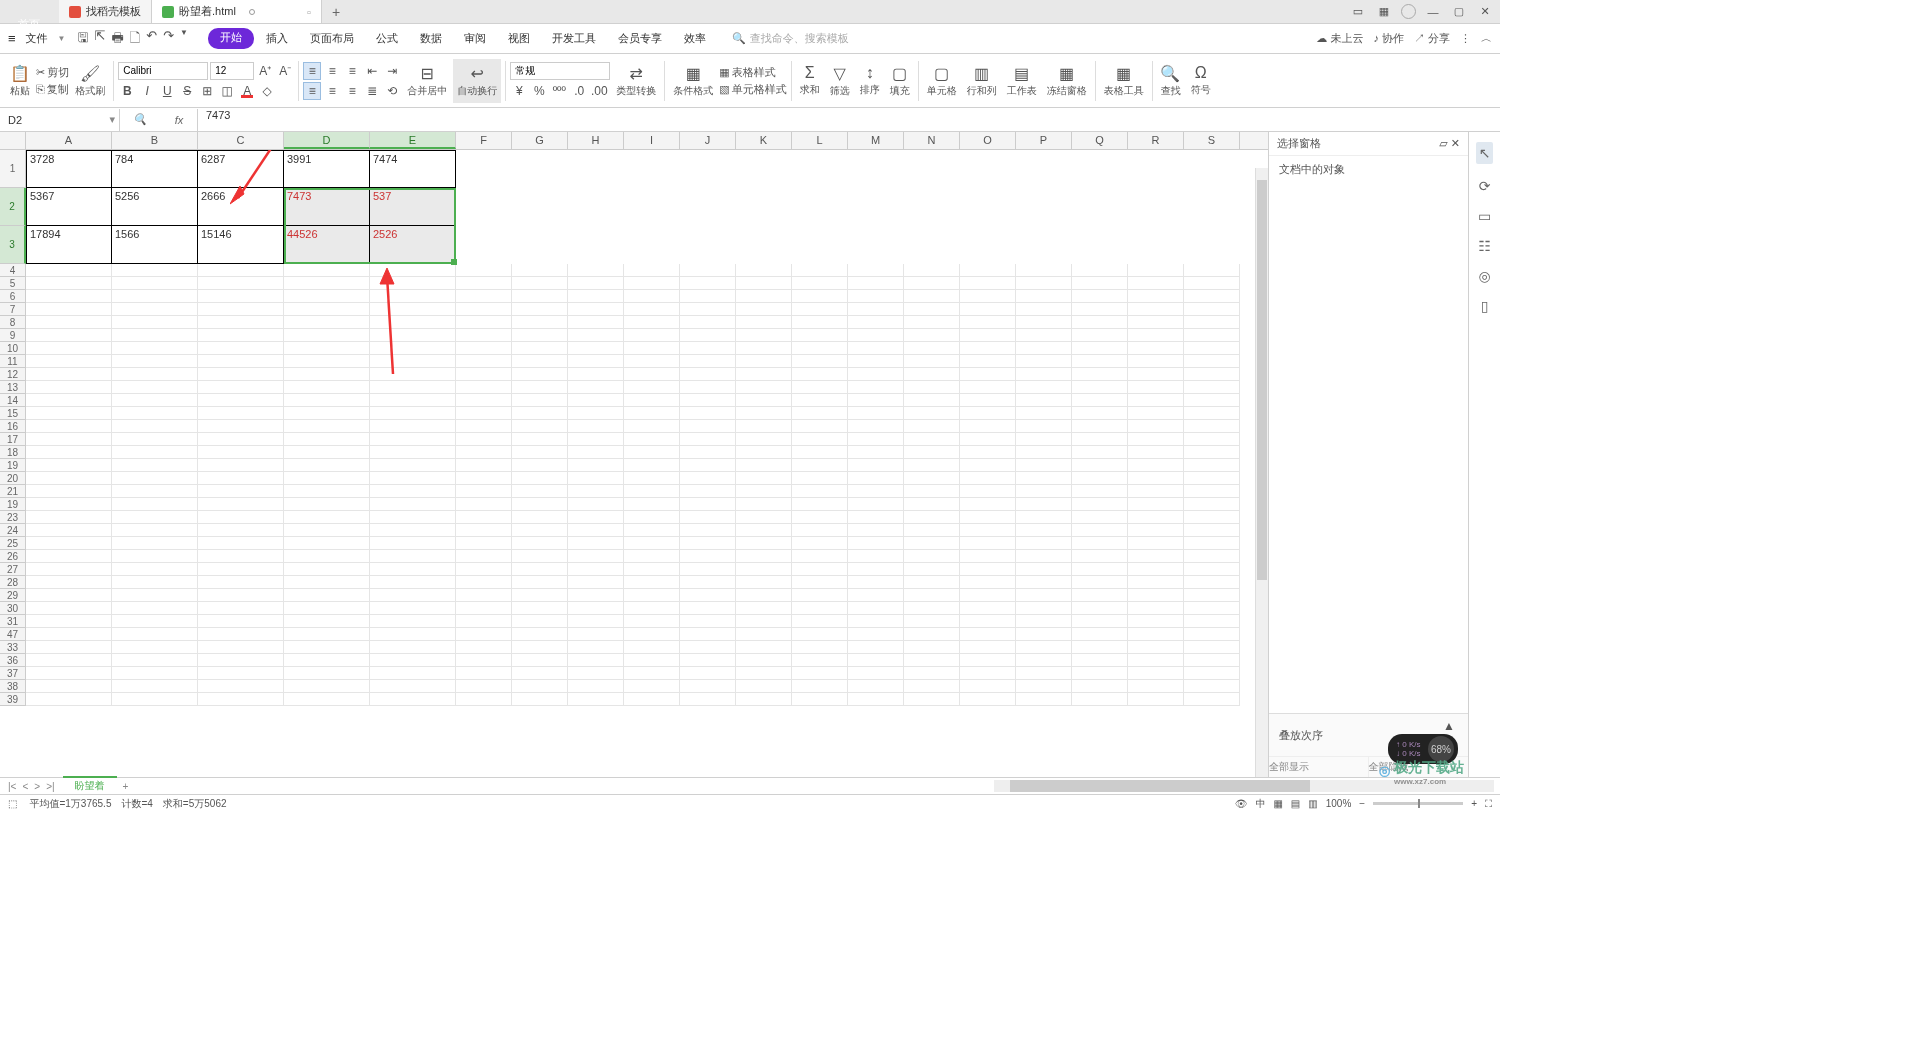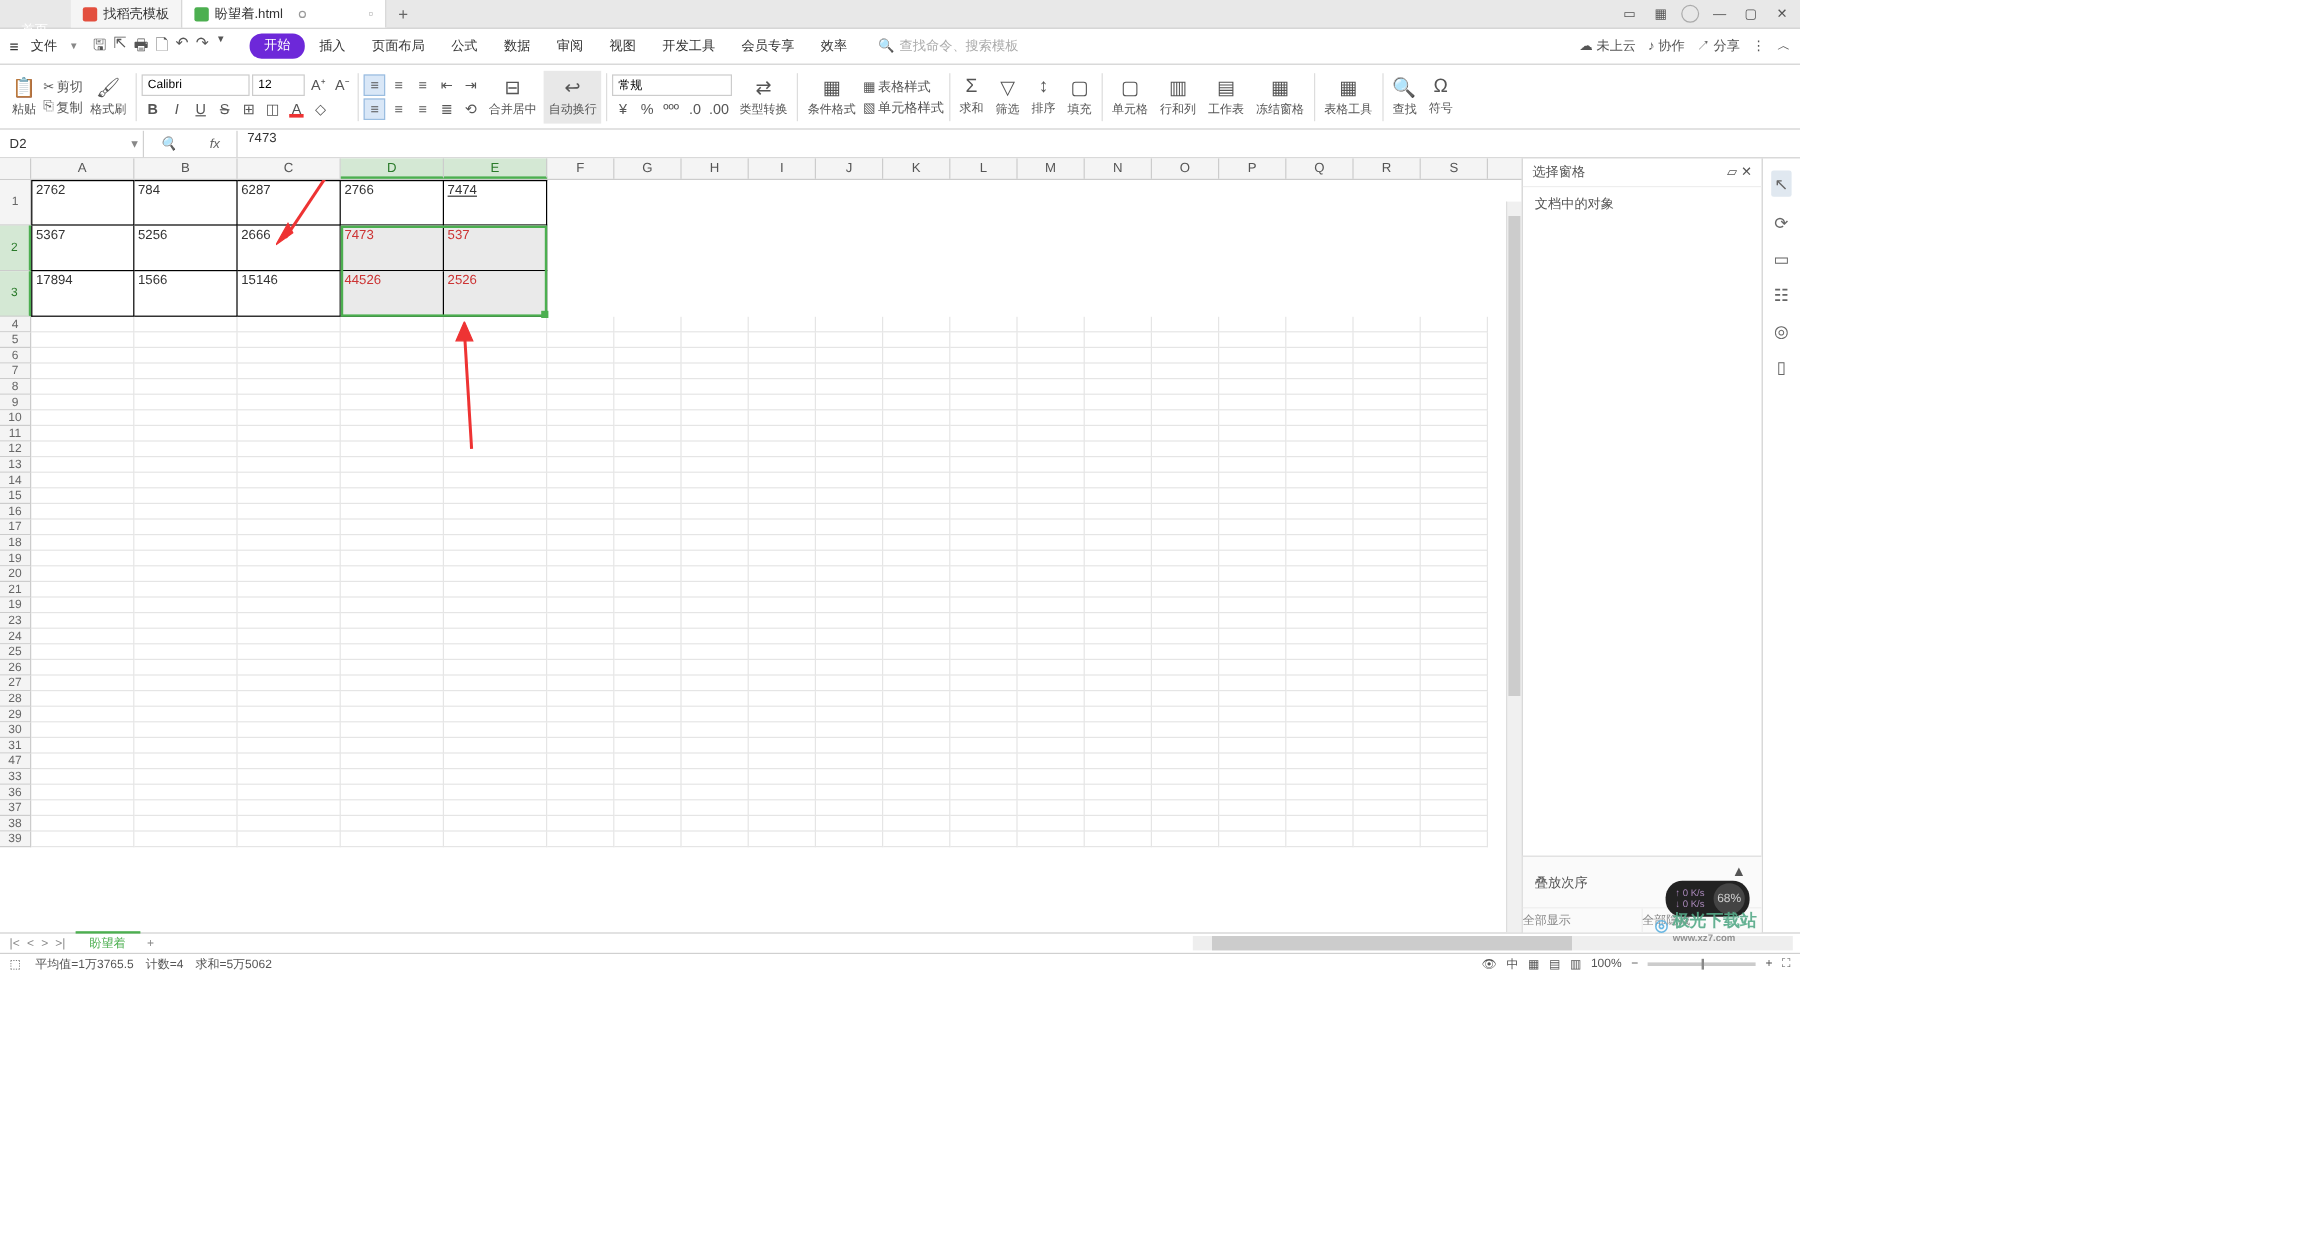--- a/index.html
+++ b/index.html
@@ -341,25 +341,25 @@
       <div class="ch wide">O</div>
       <div class="ch wide">P</div>
       <div class="ch wide">Q</div>
       <div class="ch wide">R</div>
       <div class="ch wide">S</div>
     </div>
     <div class="gridbody" id="gridbody">
 
       <div class="row tall">
         <div class="rh">1</div>
-        <div class="cell bord" style="border-left:1px solid #000;border-top:1px solid #000;">2762</div>
+        <div class="cell bord" style="border-left:1px solid #000;border-top:1px solid #000;">3728</div>
         <div class="cell bord" style="border-top:1px solid #000;">784</div>
         <div class="cell bord" style="border-top:1px solid #000;">6287</div>
-        <div class="cell bord" style="border-top:1px solid #000;">2766</div>
-        <div class="cell bord" style="border-top:1px solid #000;text-decoration:underline;">7474</div>
+        <div class="cell bord" style="border-top:1px solid #000;">3991</div>
+        <div class="cell bord" style="border-top:1px solid #000;">7474</div>
       </div>
       <div class="row tall">
         <div class="rh sel">2</div>
         <div class="cell bord" style="border-left:1px solid #000;">5367</div>
         <div class="cell bord">5256</div>
         <div class="cell bord">2666</div>
         <div class="cell bord redtxt" style="background:#eaeaea;">7473</div>
         <div class="cell bord redtxt" style="background:#eaeaea;">537</div>
       </div>
       <div class="row tall">

